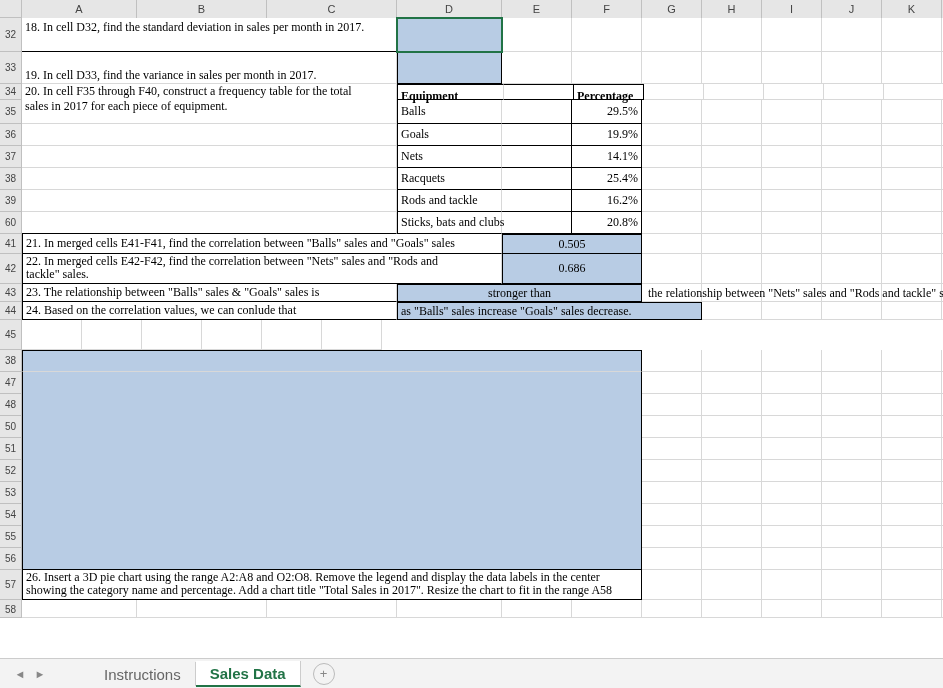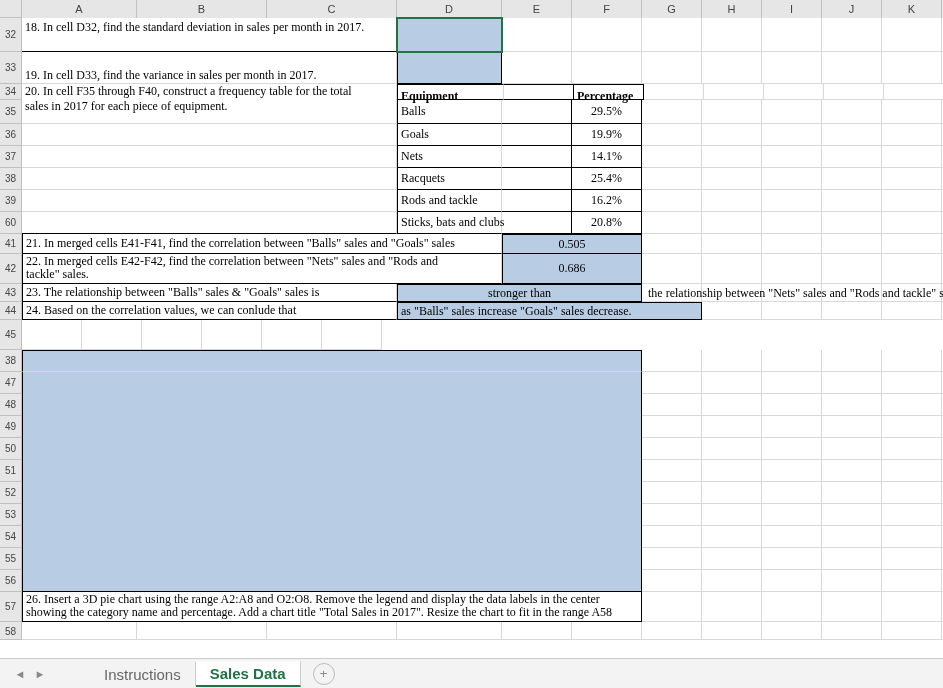--- a/index.html
+++ b/index.html
@@ -67,21 +67,21 @@
     border-bottom: 1px solid #d8d8d8;
     padding: 0 3px;
     line-height: 18px;
     white-space: nowrap;
     overflow: visible;
     font-family: "Times New Roman", serif;
     font-size: 12px;
     flex: none;
     position: relative;
   }
-  .cell.right { text-align: center; }
+  .cell.right { text-align: right; }
   .cell.center { text-align: center; }
   .cell.bold { font-weight: bold; }
   .blue-fill { background: #b8cce4; }
   .tb-t { border-top: 1px solid #000 !important; }
   .tb-b { border-bottom: 1px solid #000 !important; }
   .tb-l { border-left: 1px solid #000 !important; }
   .tb-r { border-right: 1px solid #000 !important; }
   .active-cell {
     outline: 2px solid #217346;
     outline-offset: -1px;
@@ -376,30 +376,20 @@
         <div class="row-header" style="line-height:22px">48</div>
         <div class="cell blue-fill tb-l" style="width:620px;border-right:1px solid #000;border-bottom:none"></div>
         <div class="cell" style="width:60px"></div>
         <div class="cell" style="width:60px"></div>
         <div class="cell" style="width:60px"></div>
         <div class="cell" style="width:60px"></div>
         <div class="cell" style="width:60px"></div>
         <div class="cell" style="width:60px"></div>
       </div>
     <div class="row" style="height:22px">
-        <div class="row-header" style="line-height:22px">49</div>
-        <div class="cell blue-fill tb-l" style="width:620px;border-right:1px solid #000;border-bottom:none"></div>
-        <div class="cell" style="width:60px"></div>
-        <div class="cell" style="width:60px"></div>
-        <div class="cell" style="width:60px"></div>
-        <div class="cell" style="width:60px"></div>
-        <div class="cell" style="width:60px"></div>
-        <div class="cell" style="width:60px"></div>
-      </div>
-    <div class="row" style="height:22px">
         <div class="row-header" style="line-height:22px">50</div>
         <div class="cell blue-fill tb-l" style="width:620px;border-right:1px solid #000;border-bottom:none"></div>
         <div class="cell" style="width:60px"></div>
         <div class="cell" style="width:60px"></div>
         <div class="cell" style="width:60px"></div>
         <div class="cell" style="width:60px"></div>
         <div class="cell" style="width:60px"></div>
         <div class="cell" style="width:60px"></div>
       </div>
     <div class="row" style="height:22px">

